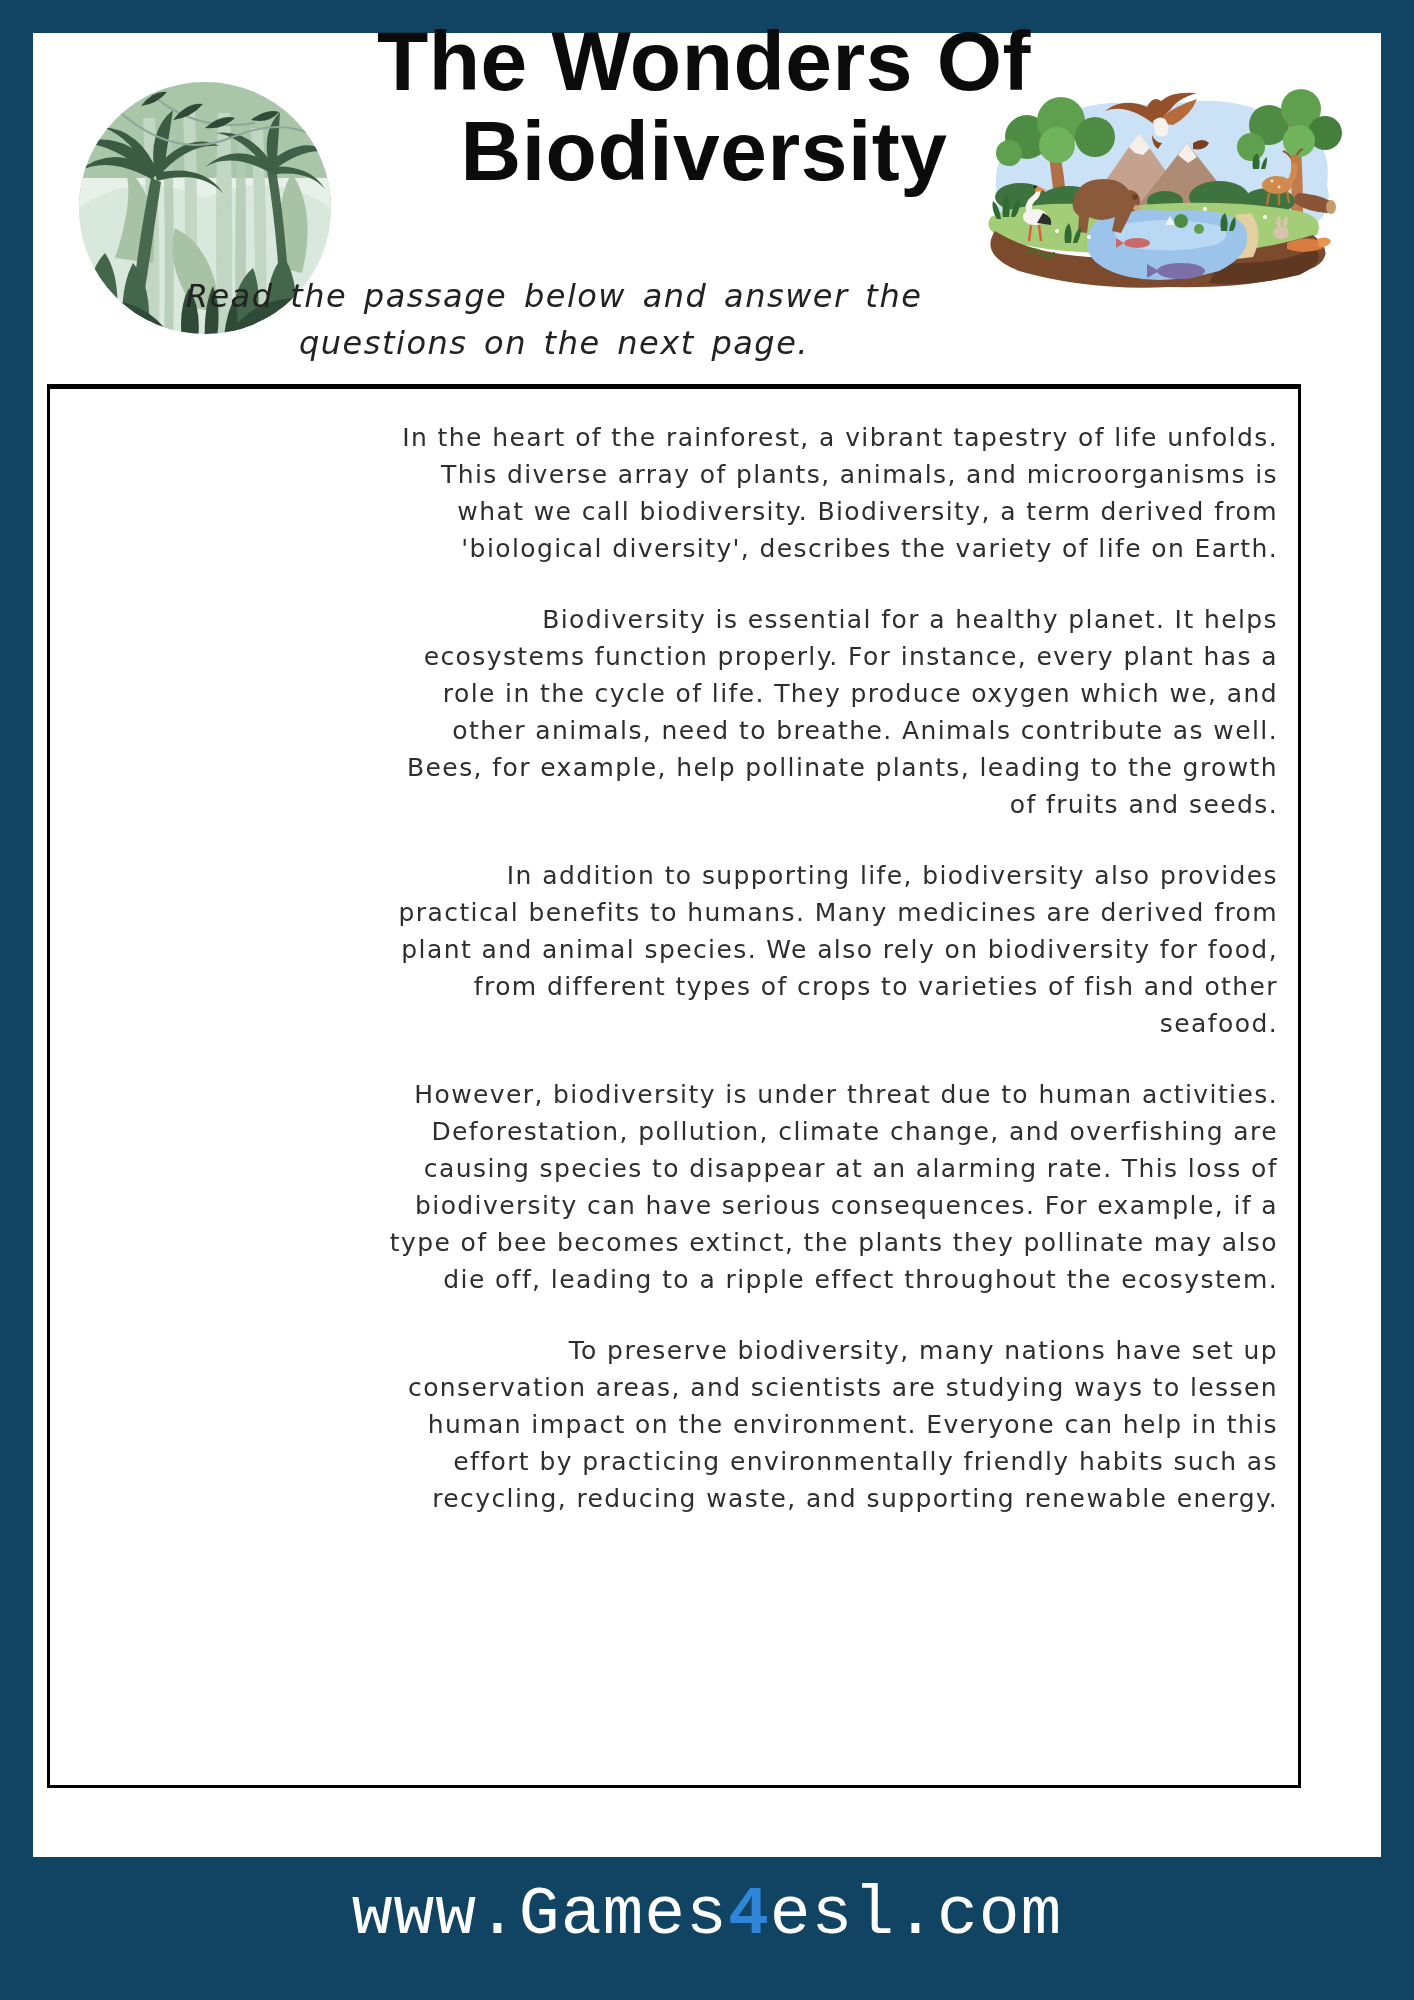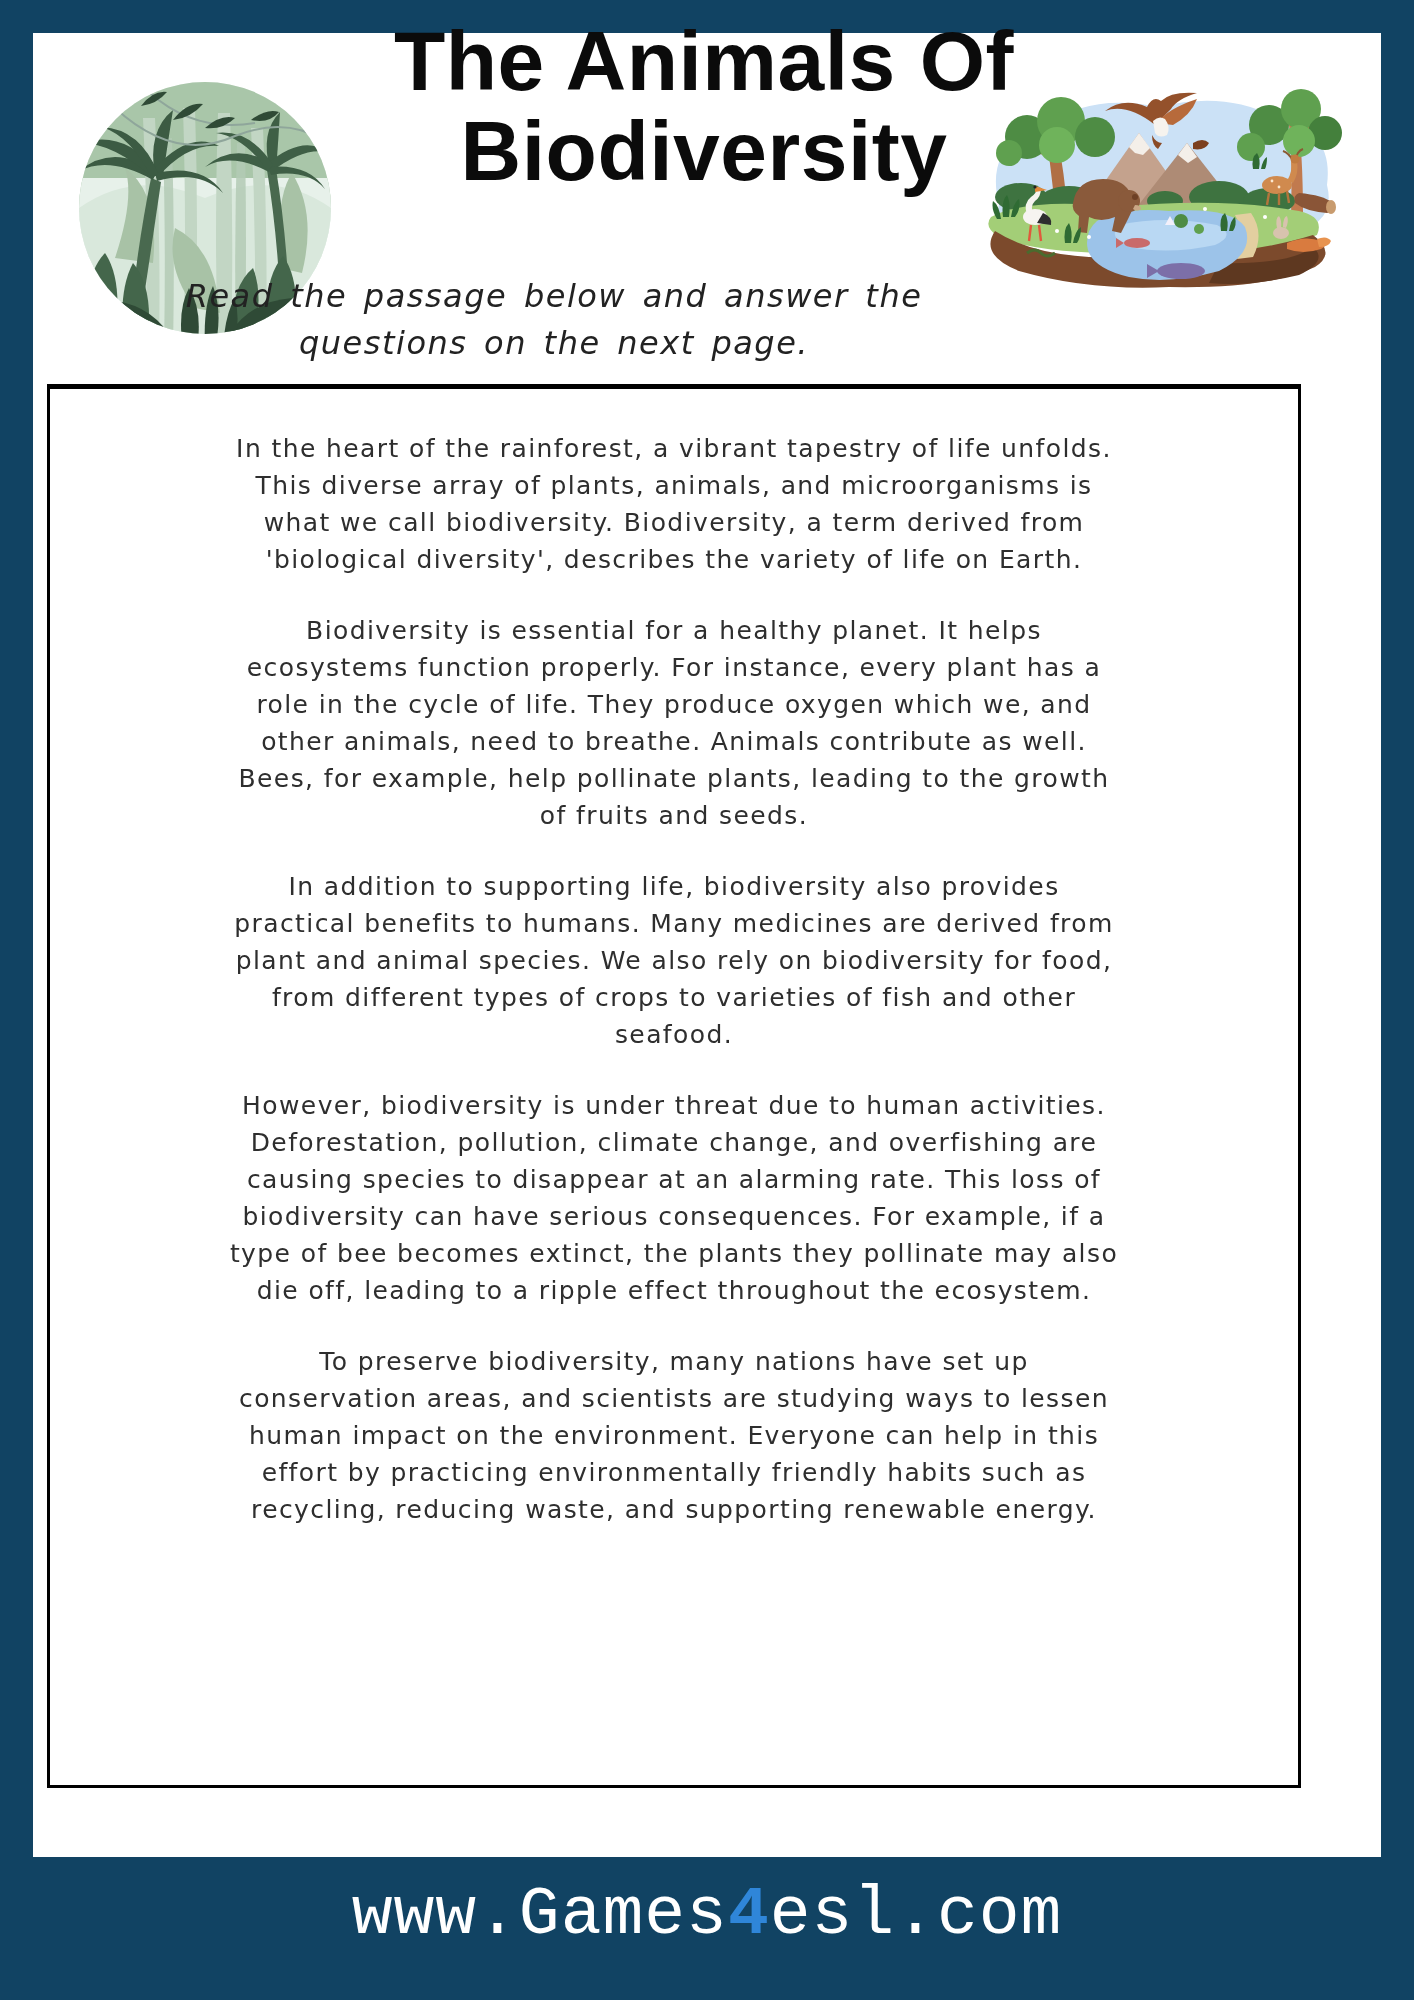--- a/index.html
+++ b/index.html
@@ -28,21 +28,21 @@
     letter-spacing:1.5px;word-spacing:5px;white-space:pre-line;
   }
   
   .passage-box{
     position:absolute;left:47px;top:384px;width:1254px;height:1404px;
     box-sizing:border-box;background:#fff;
     border:3px solid #000;border-top-width:5px;
     padding:30px 20px 18px 20px;
   }
   .passage-box p{
-    margin:11px 0 34px 0;text-align:center;color:#2e2e2e;
+    margin:0 0 34px 0;text-align:right;color:#2e2e2e;
     font-size:25px;line-height:37px;letter-spacing:1.4px;
     white-space:pre-line;font-family:"DejaVu Sans",sans-serif;
   }
   .passage-box p:last-child{margin-bottom:0;}
   
   .footer{
     position:absolute;left:0;right:0;top:1876px;height:124px;
     text-align:center;color:#ffffff;
     font-size:68px;font-weight:400;letter-spacing:1px;
     font-family:Liberation Mono, monospace;
@@ -127,21 +127,21 @@
       </g>
       <g fill="#2F4A36">
         <path d="M118,62 q14,-18 30,-16 q-12,14 -30,16 Z"></path>
         <path d="M150,70 q16,-14 30,-10 q-12,12 -30,10 Z"></path>
         <path d="M196,62 q16,-12 28,-8 q-10,12 -28,8 Z"></path>
         <path d="M86,48 q12,-16 26,-14 q-10,12 -26,14 Z"></path>
       </g>
     </g>
   </svg>
 
-  <div class="title">The Animals Of
+  <div class="title">The Wonders Of
 Biodiversity</div>
 
   <svg class="eco" viewBox="0 0 375 205" aria-hidden="true">
 
     <path d="M30,120 Q14,55 80,40 Q120,8 190,22 Q260,5 310,35 Q365,45 358,100 Q368,140 320,148 L60,148 Q22,145 30,120 Z" fill="#CBE1F6"></path>
 
     <path d="M118,122 L170,48 L222,122 Z" fill="#C4A28D"></path>
     <path d="M168,122 L218,58 L268,122 Z" fill="#AE8B75"></path>
     <path d="M160,62 L170,48 L181,63 L174,70 L166,68 Z" fill="#F4EFE9"></path>
     <path d="M209,70 L218,58 L228,72 L219,78 Z" fill="#F4EFE9"></path>

